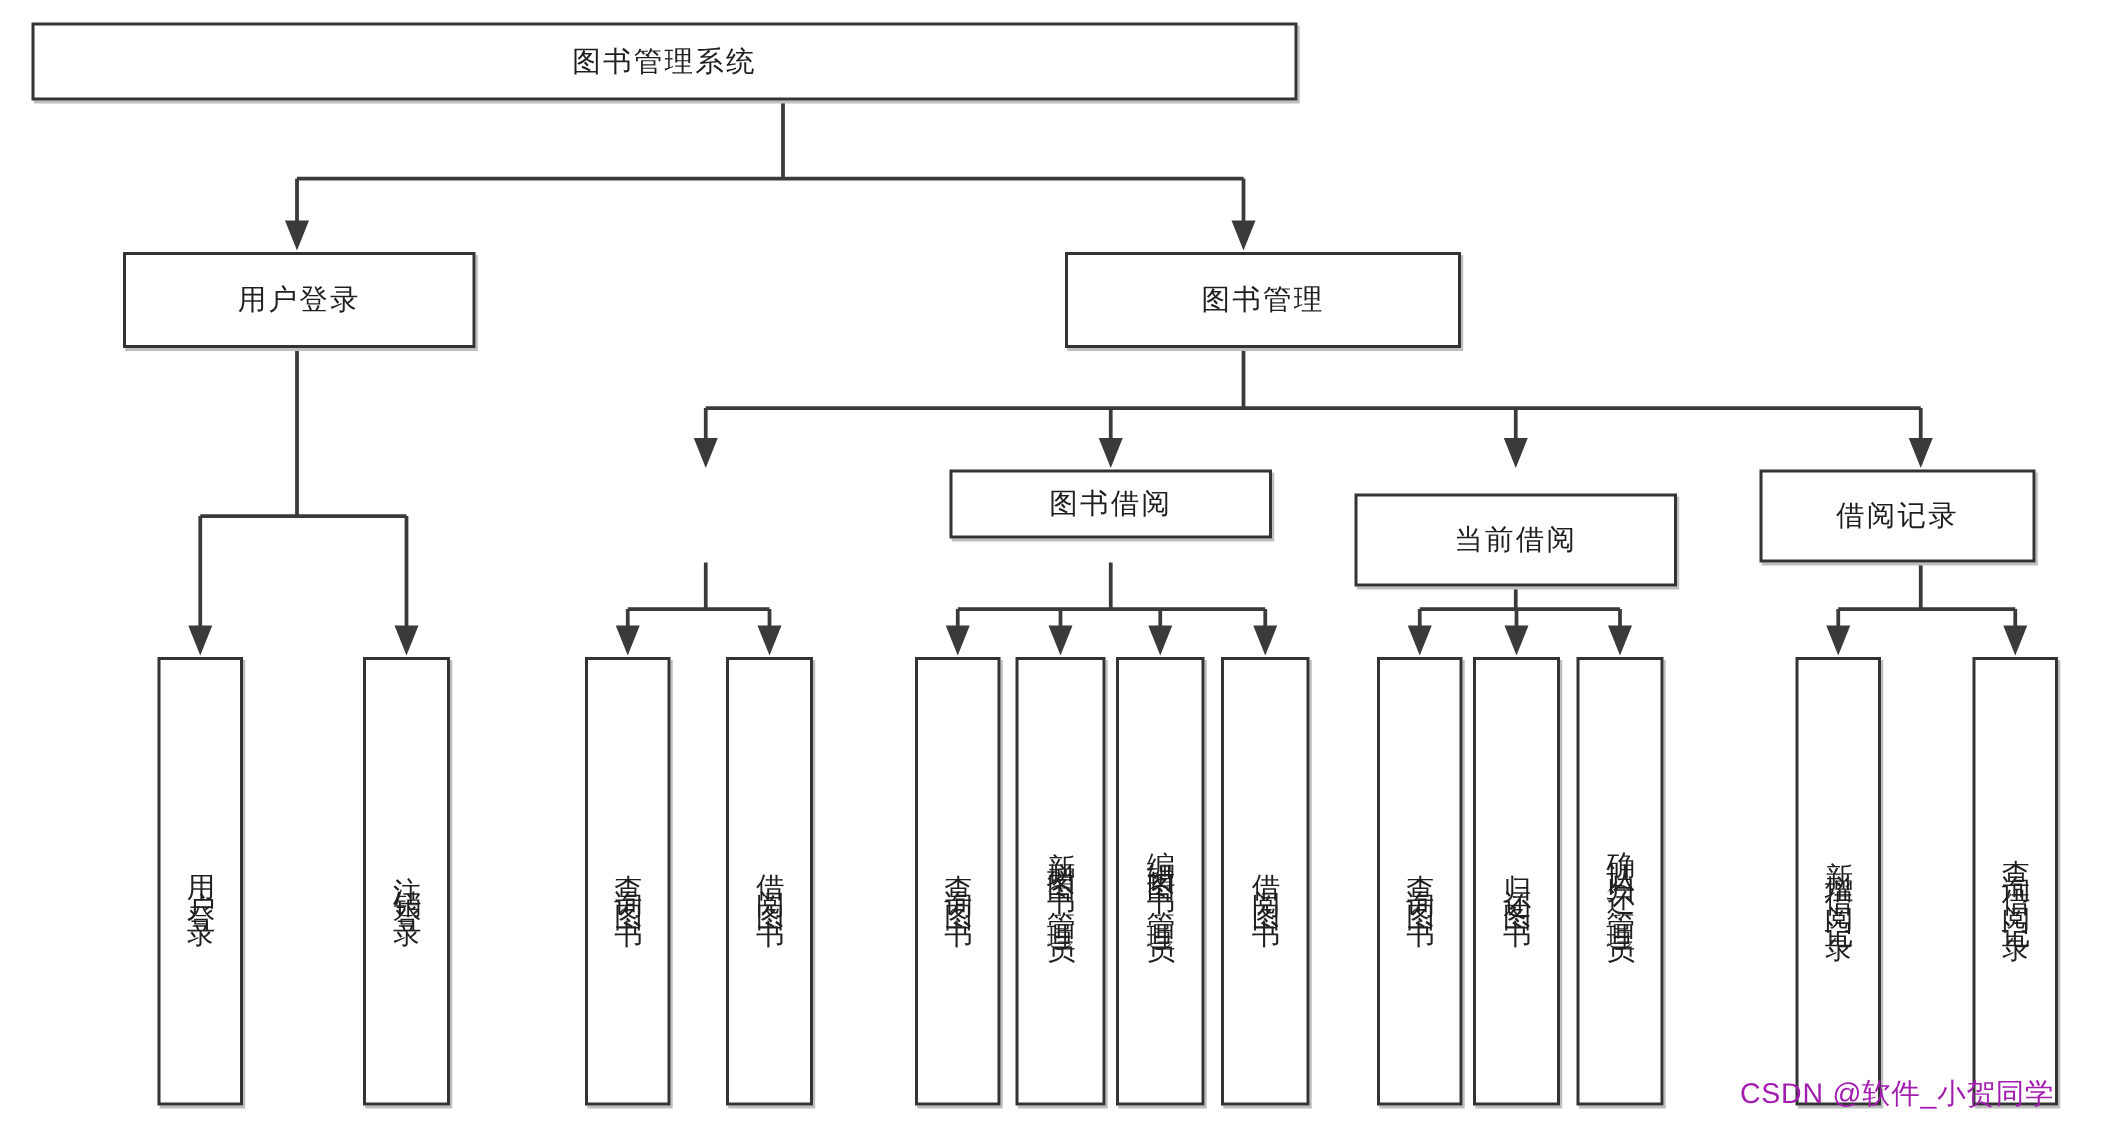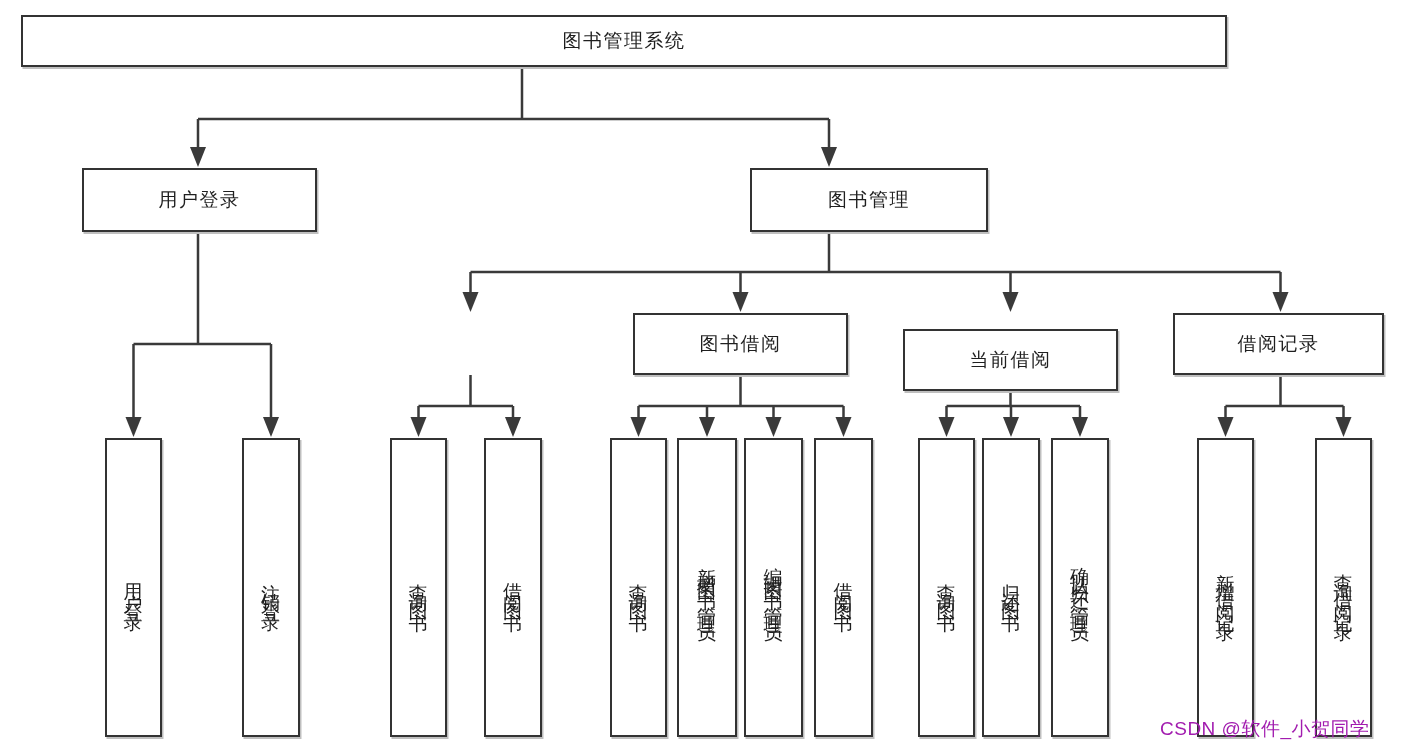--- a/index.html
+++ b/index.html
@@ -114,38 +114,38 @@
       <polygon points="765.5,417 781.5,417 773.5,437"></polygon>
       <polygon points="835.5,417 851.5,417 843.5,437"></polygon>
       <polygon points="938.5,417 954.5,417 946.5,437"></polygon>
       <polygon points="1003,417 1019,417 1011,437"></polygon>
       <polygon points="1072,417 1088,417 1080,437"></polygon>
       <polygon points="1217.5,417 1233.5,417 1225.5,437"></polygon>
       <polygon points="1335.5,417 1351.5,417 1343.5,437"></polygon>
     </g>
   </svg>
 
-  <div class="node" style="left:21px; top:15px; width:1206px; height:52px;">
+  <div class="node" style="left:21px; top:15px; width:844px; height:52px;">
     <span class="hlabel">图书管理系统</span>
   </div>
 
   <div class="node" style="left:82px; top:168px; width:235px; height:64px;">
     <span class="hlabel">用户登录</span>
   </div>
-  <div class="node" style="left:710px; top:168px; width:238px; height:64px;margin-left:40px;">
+  <div class="node" style="left:710px; top:168px; width:264px; height:64px;">
     <span class="hlabel">图书管理</span>
   </div>
 
-  <div class="node" style="left:633px; top:313px; width:215px; height:62px;">
+  <div class="node" style="left:633px; top:313px; width:215px; height:46px;">
     <span class="hlabel">图书借阅</span>
   </div>
   <div class="node" style="left:903px; top:329px; width:215px; height:62px;">
     <span class="hlabel">当前借阅</span>
   </div>
-  <div class="node" style="left:1173px; top:313px; width:211px; height:62px;">
+  <div class="node" style="left:1173px; top:313px; width:184px; height:62px;">
     <span class="hlabel">借阅记录</span>
   </div>
 
   <div class="node leaf" style="left:105px; top:438px; width:57px; height:299px;">
     <span class="vlabel">用户登录</span>
   </div>
   <div class="node leaf" style="left:242px; top:438px; width:58px; height:299px;">
     <span class="vlabel">注销登录</span>
   </div>
 

